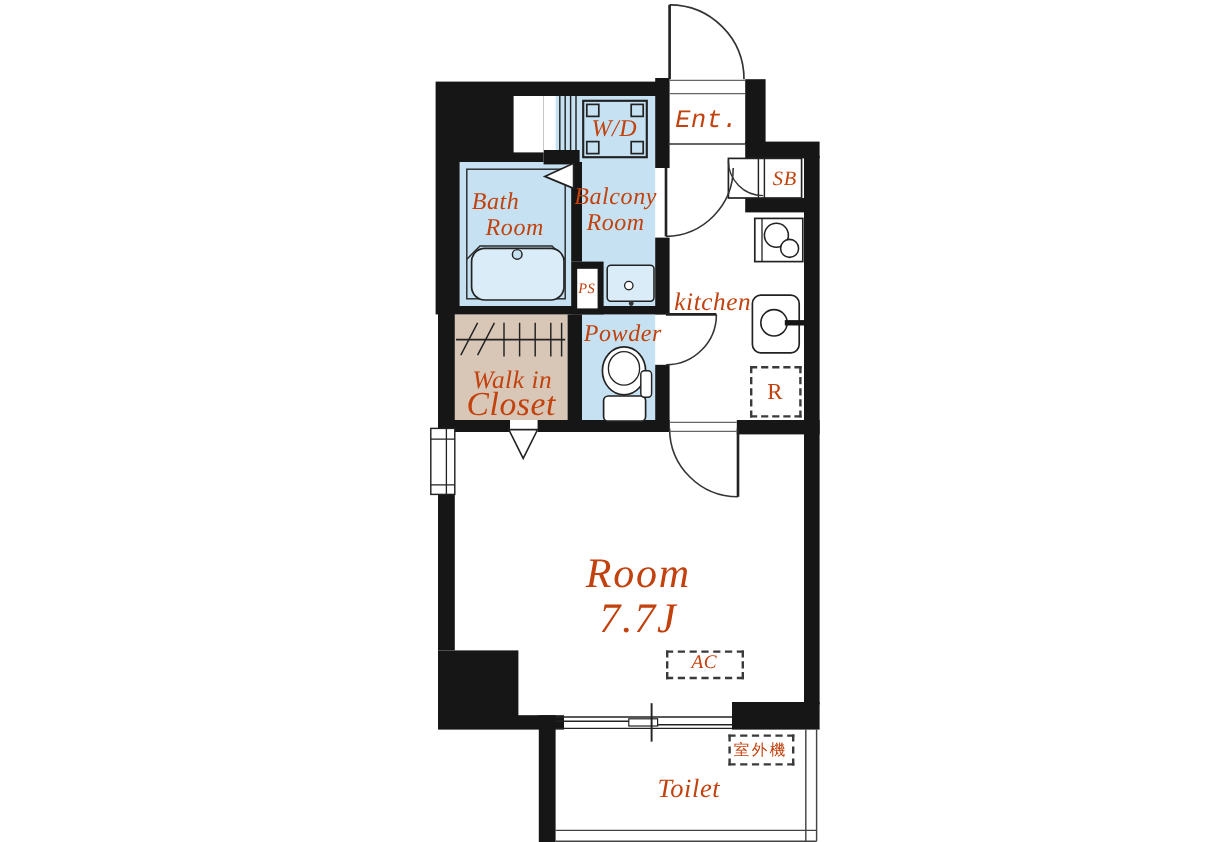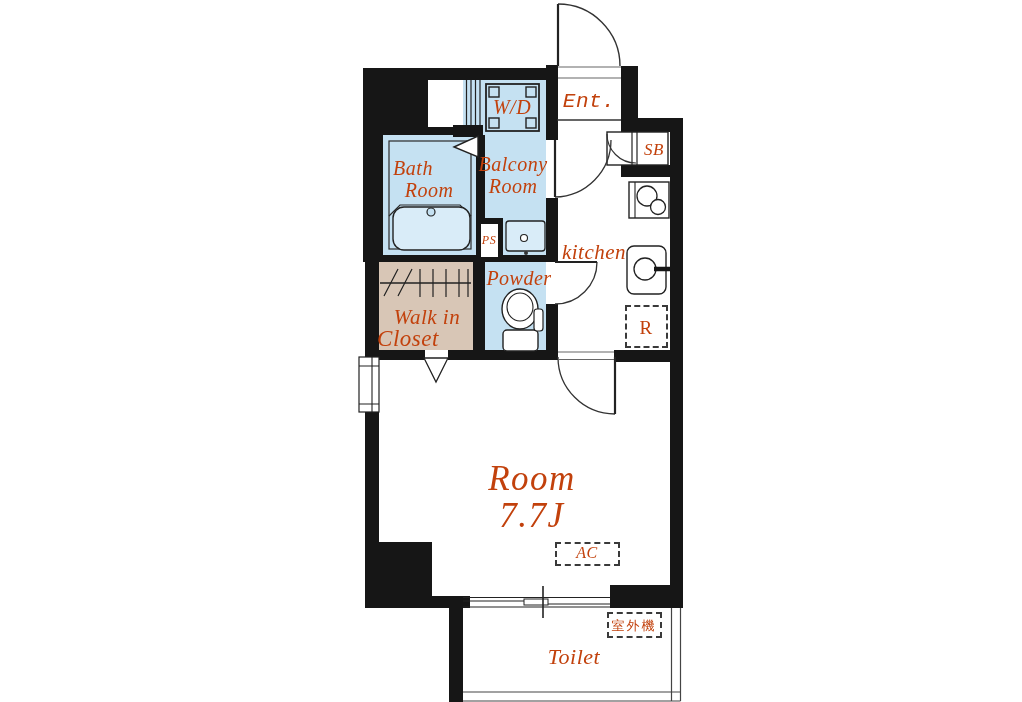--- a/index.html
+++ b/index.html
@@ -133,21 +133,21 @@
   <div class="lbl" style="left:512px;top:107px;font-size:20px;">W/D</div>
   <div class="lbl" style="left:654px;top:149px;font-size:17px;">SB</div>
   <div class="lbl" style="left:413px;top:168px;font-size:20px;">Bath</div>
   <div class="lbl" style="left:429px;top:190px;font-size:20px;">Room</div>
   <div class="lbl" style="left:513px;top:164px;font-size:20px;">Balcony</div>
   <div class="lbl" style="left:513px;top:186px;font-size:20px;">Room</div>
   <div class="lbl" style="left:594px;top:236px;font-size:21px;margin-top:16px;">kitchen</div>
   <div class="lbl" style="left:489px;top:240px;font-size:12px;text-align:center;">PS</div>
   <div class="lbl" style="left:519px;top:278px;font-size:20px;">Powder</div>
   <div class="lbl" style="left:427px;top:317px;font-size:21px;">Walk in</div>
-  <div class="lbl" style="left:408px;top:338px;font-size:23px;">Closet</div>
+  <div class="lbl" style="left:426px;top:338px;font-size:28px;">Closet</div>
   <div class="lbl upright" style="left:646px;top:327px;font-size:19px;">R</div>
   <div class="lbl big" style="left:532px;top:478px;font-size:35px;">Room</div>
   <div class="lbl big" style="left:532px;top:515px;font-size:35px;">7.7J</div>
   <div class="lbl" style="left:587px;top:553px;font-size:16px;">AC</div>
   <div class="lbl cjk" style="left:634px;top:625px;font-size:13px;letter-spacing:2px;">室外機</div>
   <div class="lbl" style="left:574px;top:657px;font-size:22px;">Toilet</div>
 
 </div>
 
 </body></html>

